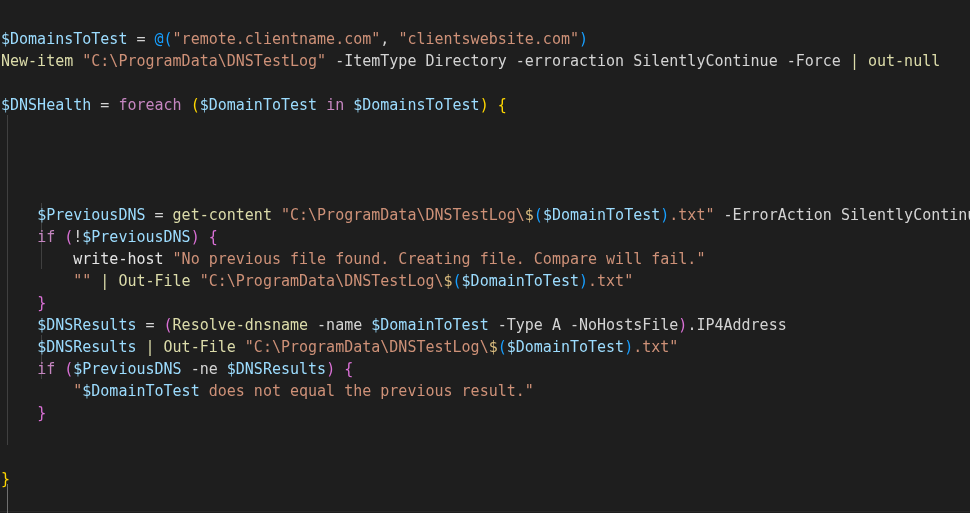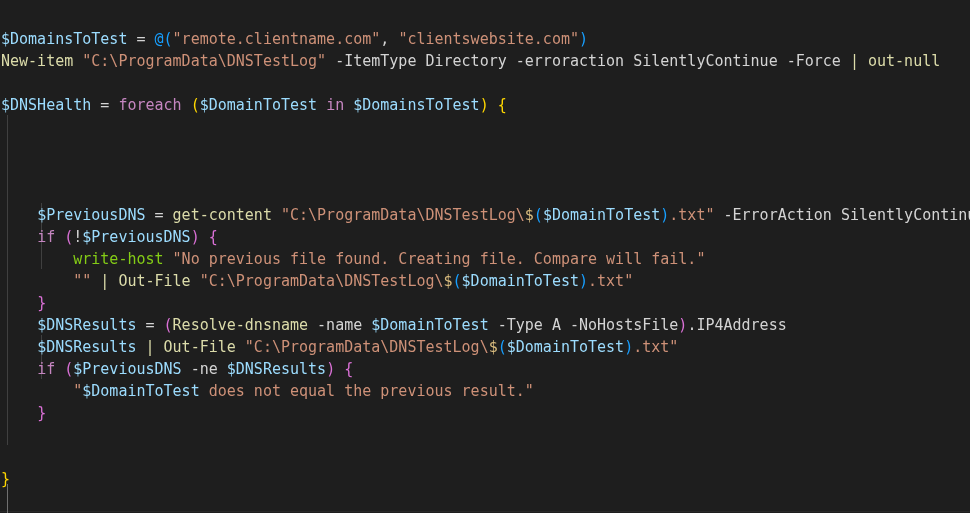--- a/index.html
+++ b/index.html
@@ -126,21 +126,21 @@
 
 
     <div class="line"><span class="line-inner"> </span></div>
 
     <div class="line"><span class="line-inner"> </span></div>
 
     <div class="line"><span class="line-inner">    <span class="var" style="color: rgb(156, 220, 254);">$PreviousDNS</span> <span class="op" style="color: rgb(212, 212, 212);">=</span> <span class="cmd" style="color: rgb(220, 220, 170);">get-content</span> <span class="str" style="color: rgb(206, 145, 120);">"C:\ProgramData\DNSTestLog\</span><span class="esc" style="color: rgb(215, 186, 125);">$</span><span class="brk3" style="color: rgb(23, 159, 255);">(</span><span class="var" style="color: rgb(156, 220, 254);">$DomainToTest</span><span class="brk3" style="color: rgb(23, 159, 255);">)</span><span class="str" style="color: rgb(206, 145, 120);">.txt"</span> <span class="param" style="color: rgb(212, 212, 212);">-ErrorAction SilentlyContinue</span></span></div>
 
     <div class="line"><span class="line-inner">    <span class="kw" style="color: rgb(197, 134, 192);">if</span> <span class="brk2" style="color: rgb(218, 112, 214);">(</span><span class="plain" style="color: rgb(212, 212, 212);">!</span><span class="var" style="color: rgb(156, 220, 254);">$PreviousDNS</span><span class="brk2" style="color: rgb(218, 112, 214);">)</span> <span class="brk2" style="color: rgb(218, 112, 214);">{</span></span></div>
 
-    <div class="line"><span class="line-inner">        <span class="cmd" style="color: #84cc16;">write-host</span> <span class="str" style="color: rgb(206, 145, 120);">"No previous file found. Creating file. Compare will fail."</span></span></div>
+    <div class="line"><span class="line-inner">        <span class="cmd" style="color: #e5e5e5;">write-host</span> <span class="str" style="color: rgb(206, 145, 120);">"No previous file found. Creating file. Compare will fail."</span></span></div>
 
     <div class="line"><span class="line-inner">        <span class="str" style="color: rgb(206, 145, 120);">""</span> <span class="pipe" style="color: rgb(220, 220, 170);">|</span> <span class="cmd" style="color: rgb(220, 220, 170);">Out-File</span> <span class="str" style="color: rgb(206, 145, 120);">"C:\ProgramData\DNSTestLog\</span><span class="esc" style="color: rgb(215, 186, 125);">$</span><span class="brk3" style="color: rgb(23, 159, 255);">(</span><span class="var" style="color: rgb(156, 220, 254);">$DomainToTest</span><span class="brk3" style="color: rgb(23, 159, 255);">)</span><span class="str" style="color: rgb(206, 145, 120);">.txt"</span></span></div>
 
     <div class="line"><span class="line-inner">    <span class="brk2" style="color: rgb(218, 112, 214);">}</span></span></div>
 
     <div class="line"><span class="line-inner">    <span class="var" style="color: rgb(156, 220, 254);">$DNSResults</span> <span class="op" style="color: rgb(212, 212, 212);">=</span> <span class="brk2" style="color: rgb(218, 112, 214);">(</span><span class="cmd" style="color: rgb(220, 220, 170);">Resolve-dnsname</span> <span class="param" style="color: rgb(212, 212, 212);">-name</span> <span class="var" style="color: rgb(156, 220, 254);">$DomainToTest</span> <span class="param" style="color: rgb(212, 212, 212);">-Type A -NoHostsFile</span><span class="brk2" style="color: rgb(218, 112, 214);">)</span><span class="plain" style="color: rgb(212, 212, 212);">.IP4Address</span></span></div>
 
     <div class="line"><span class="line-inner">    <span class="var" style="color: rgb(156, 220, 254);">$DNSResults</span> <span class="pipe" style="color: rgb(220, 220, 170);">|</span> <span class="cmd" style="color: rgb(220, 220, 170);">Out-File</span> <span class="str" style="color: rgb(206, 145, 120);">"C:\ProgramData\DNSTestLog\</span><span class="esc" style="color: rgb(215, 186, 125);">$</span><span class="brk3" style="color: rgb(23, 159, 255);">(</span><span class="var" style="color: rgb(156, 220, 254);">$DomainToTest</span><span class="brk3" style="color: rgb(23, 159, 255);">)</span><span class="str" style="color: rgb(206, 145, 120);">.txt"</span></span></div>
 
     <div class="line"><span class="line-inner">    <span class="kw" style="color: rgb(197, 134, 192);">if</span> <span class="brk2" style="color: rgb(218, 112, 214);">(</span><span class="var" style="color: rgb(156, 220, 254);">$PreviousDNS</span> <span class="param" style="color: rgb(212, 212, 212);">-ne</span> <span class="var" style="color: rgb(156, 220, 254);">$DNSResults</span><span class="brk2" style="color: rgb(218, 112, 214);">)</span> <span class="brk2" style="color: rgb(218, 112, 214);">{</span></span></div>

